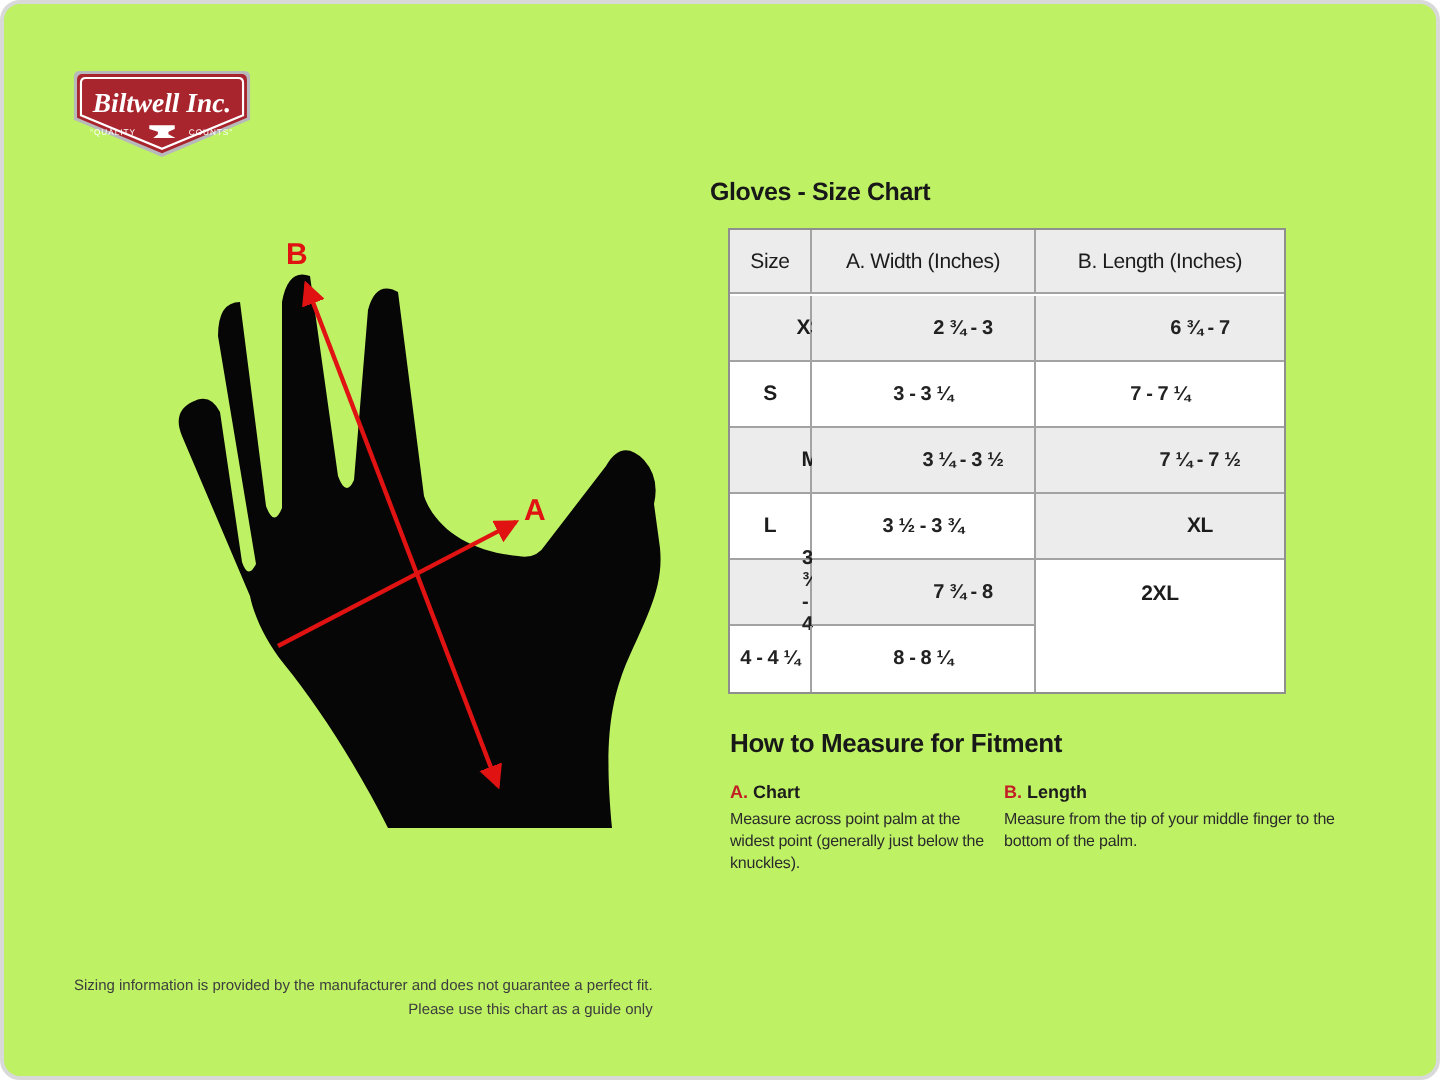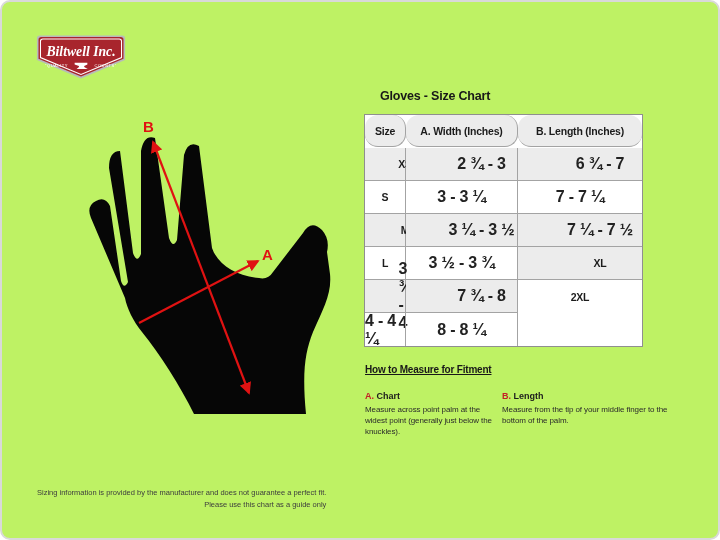--- a/index.html
+++ b/index.html
@@ -7,37 +7,37 @@
         border:2px solid #d9d9d9;border-radius:10px;box-sizing:border-box;
         font-family:"Liberation Sans",sans-serif;color:#1c1c1c;overflow:hidden;}
 
   
   .logo{position:absolute;left:33px;top:31px;width:92px;height:48px;}
 
   
   .diagram{position:absolute;left:80px;top:100px;width:260px;height:320px;}
 
   
-  .chart-title{position:absolute;left:378px;top:87px;font-size:12.5px;font-weight:bold;
+  .chart-title{position:absolute;left:353px;top:87px;font-size:12.5px;font-weight:bold;
                letter-spacing:-0.2px;color:#181818;}
   .size-table{position:absolute;left:362px;top:112px;display:grid;
               grid-template-columns:41px 112px 124px;
               grid-auto-rows:33px;border:1px solid #8f8f8f;background:#fff;}
   .size-table .cell{display:flex;align-items:center;justify-content:center;
               border-right:1px solid #a3a3a3;border-bottom:1px solid #a3a3a3;
-              font-size:16px;letter-spacing:-0.2px;}
+              font-size:10px;letter-spacing:-0.2px;}
   .size-table .cell:nth-child(3n){border-right:none;}
   .size-table .r-last{border-bottom:none;}
-  .size-table .head{height:31px;font-weight:bold;font-size:10.5px;background:#ececec;border-radius:13px;}
+  .size-table .head{height:31px;font-weight:normal;font-size:10.5px;background:#ececec;}
   .size-table .alt{background:#ececec;padding-left:40px;}
   .size-table .size{font-weight:bold;font-size:10.5px;}
   .size-table .val{font-weight:bold;color:#222;}
 
-  .measure-title{position:absolute;left:363px;top:362px;font-size:10px;font-weight:bold;
-                 letter-spacing:-0.2px;color:#181818;text-decoration:underline;}
+  .measure-title{position:absolute;left:363px;top:362px;font-size:13px;font-weight:bold;
+                 letter-spacing:-0.2px;color:#181818;}
   .measure-cols{position:absolute;left:363px;top:389px;display:flex;column-gap:4px;}
   .measure-item{width:133px;}
   .measure-item.b{width:170px;}
   .mi-head{font-size:9px;font-weight:bold;color:#1c1c1c;}
   .mi-head .key{color:#c32026;}
   .mi-text{margin:3px 0 0 0;font-size:8px;line-height:1.4;letter-spacing:-0.1px;color:#2b2b2b;}
 
   .footer{position:absolute;left:35px;top:485px;font-size:7.5px;line-height:1.55;color:#3d3d3d;text-align:right;}
 </style>
 </head>

